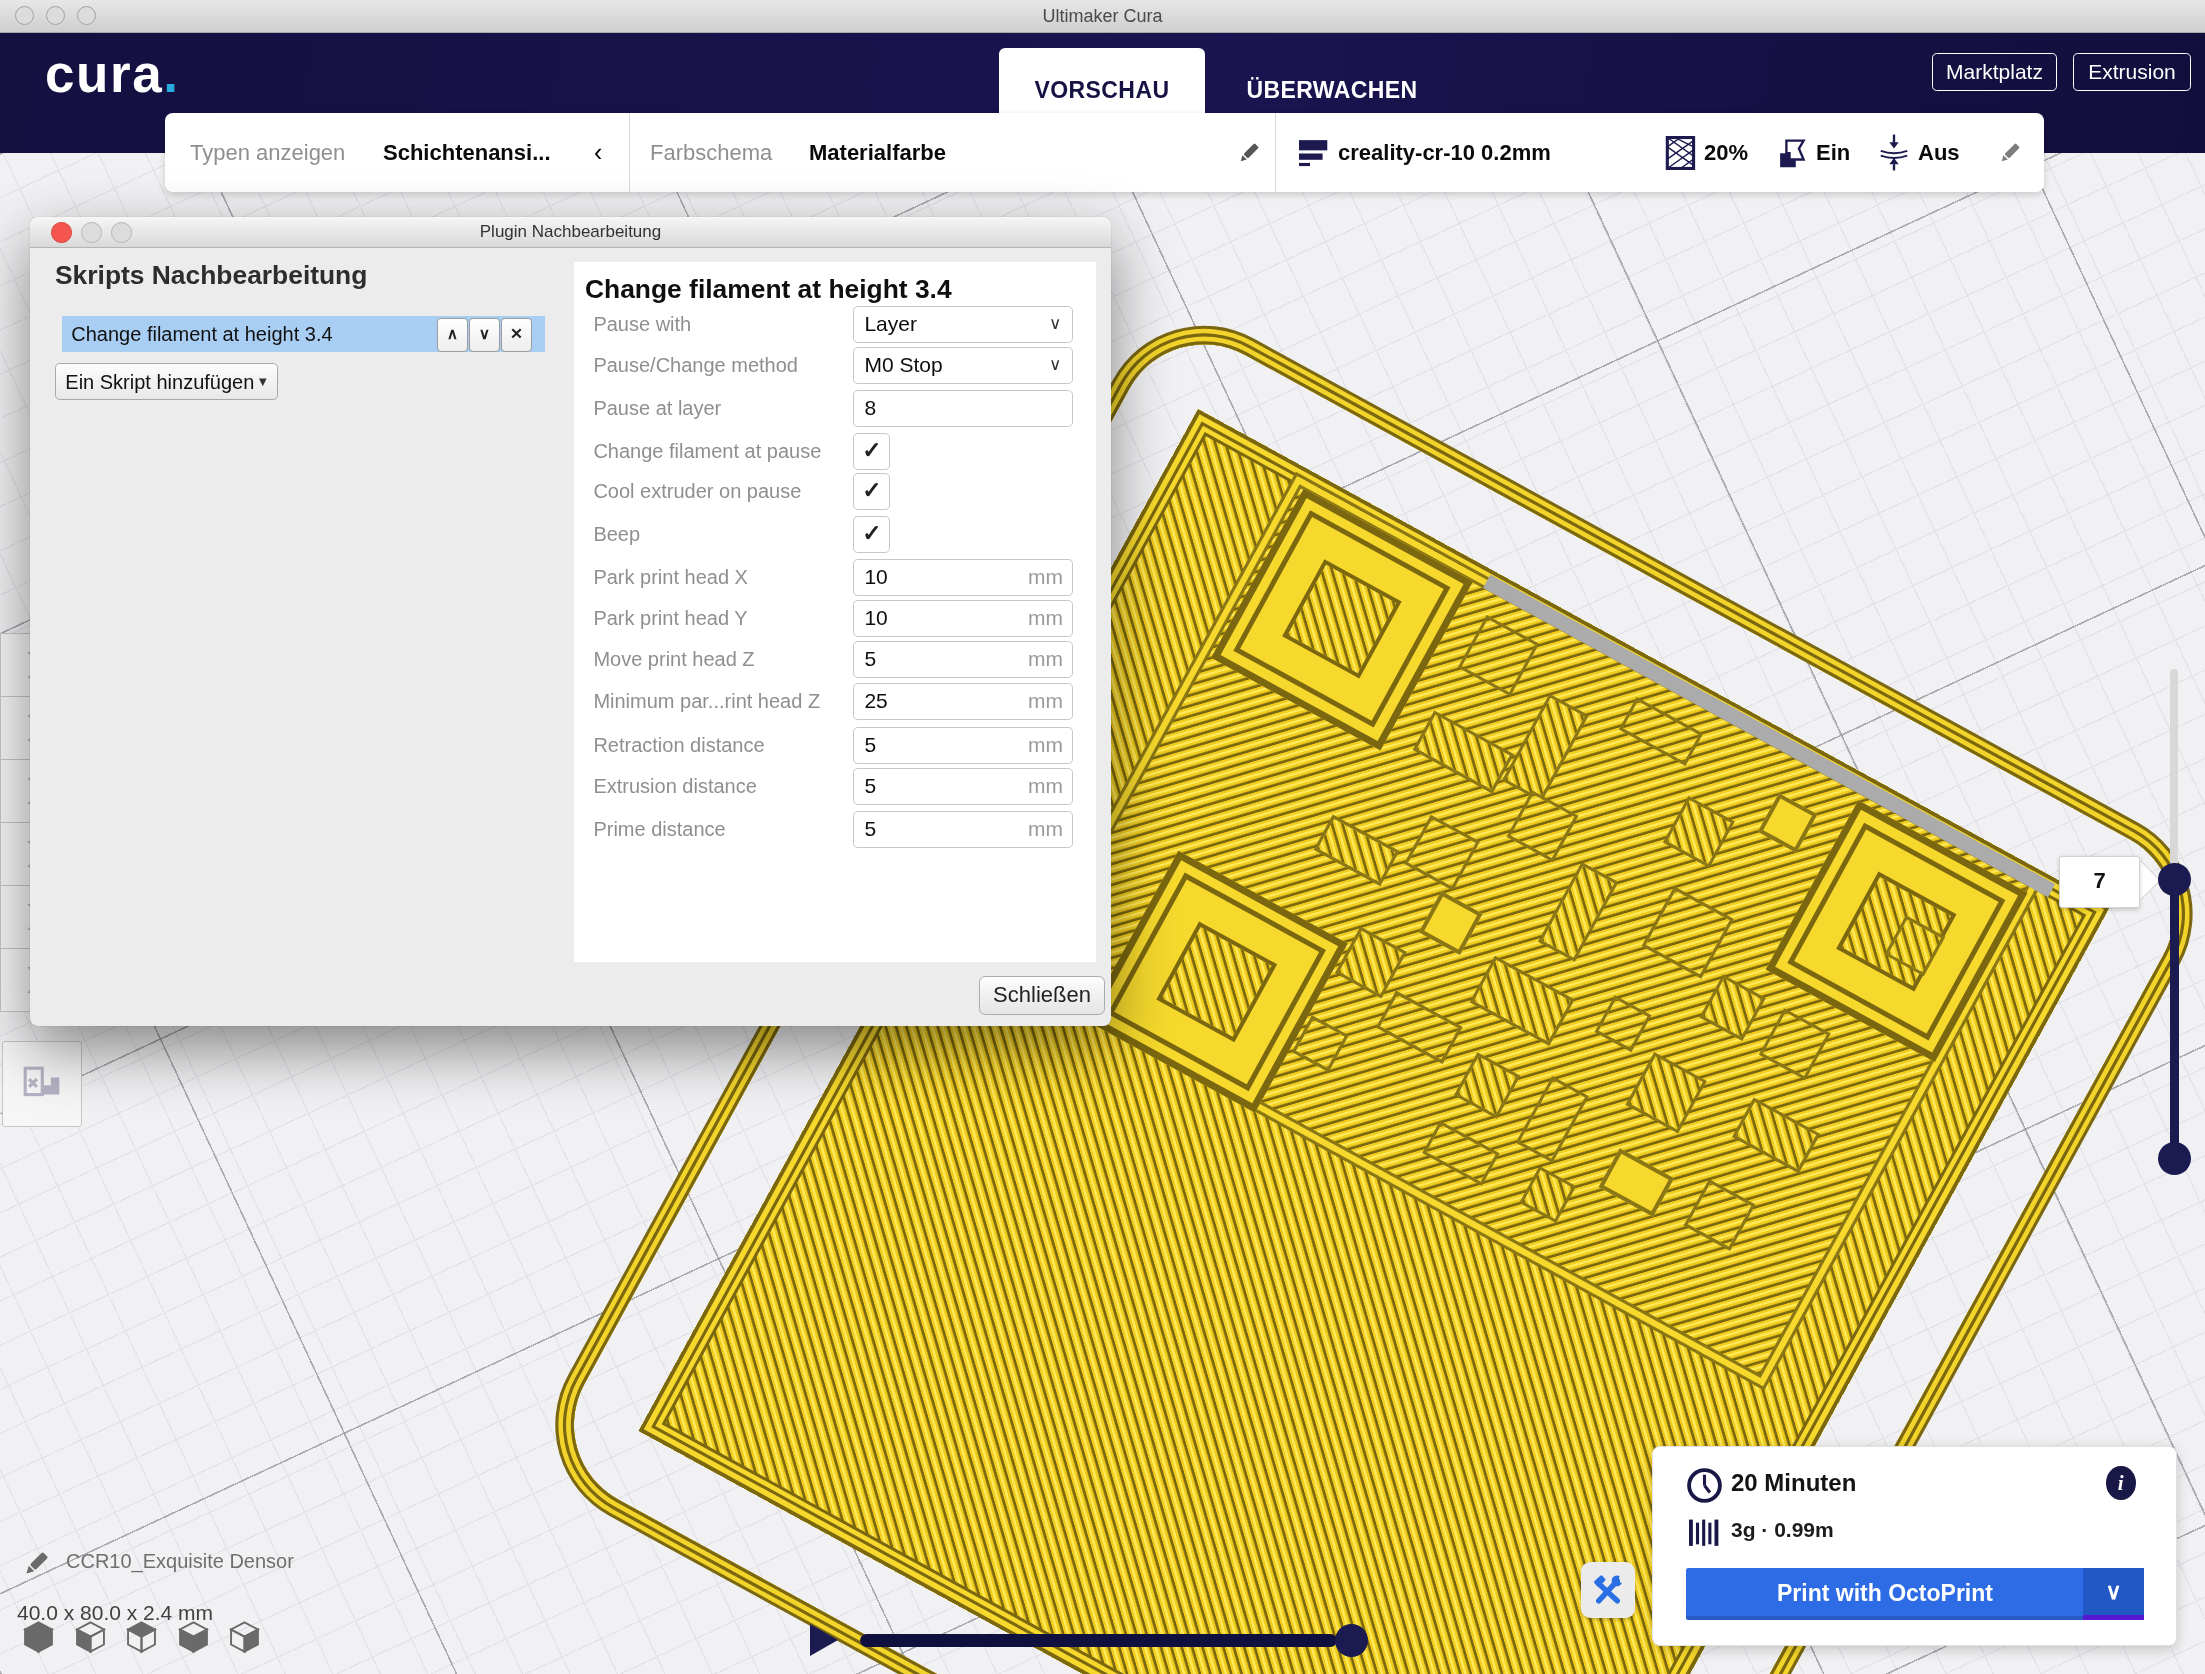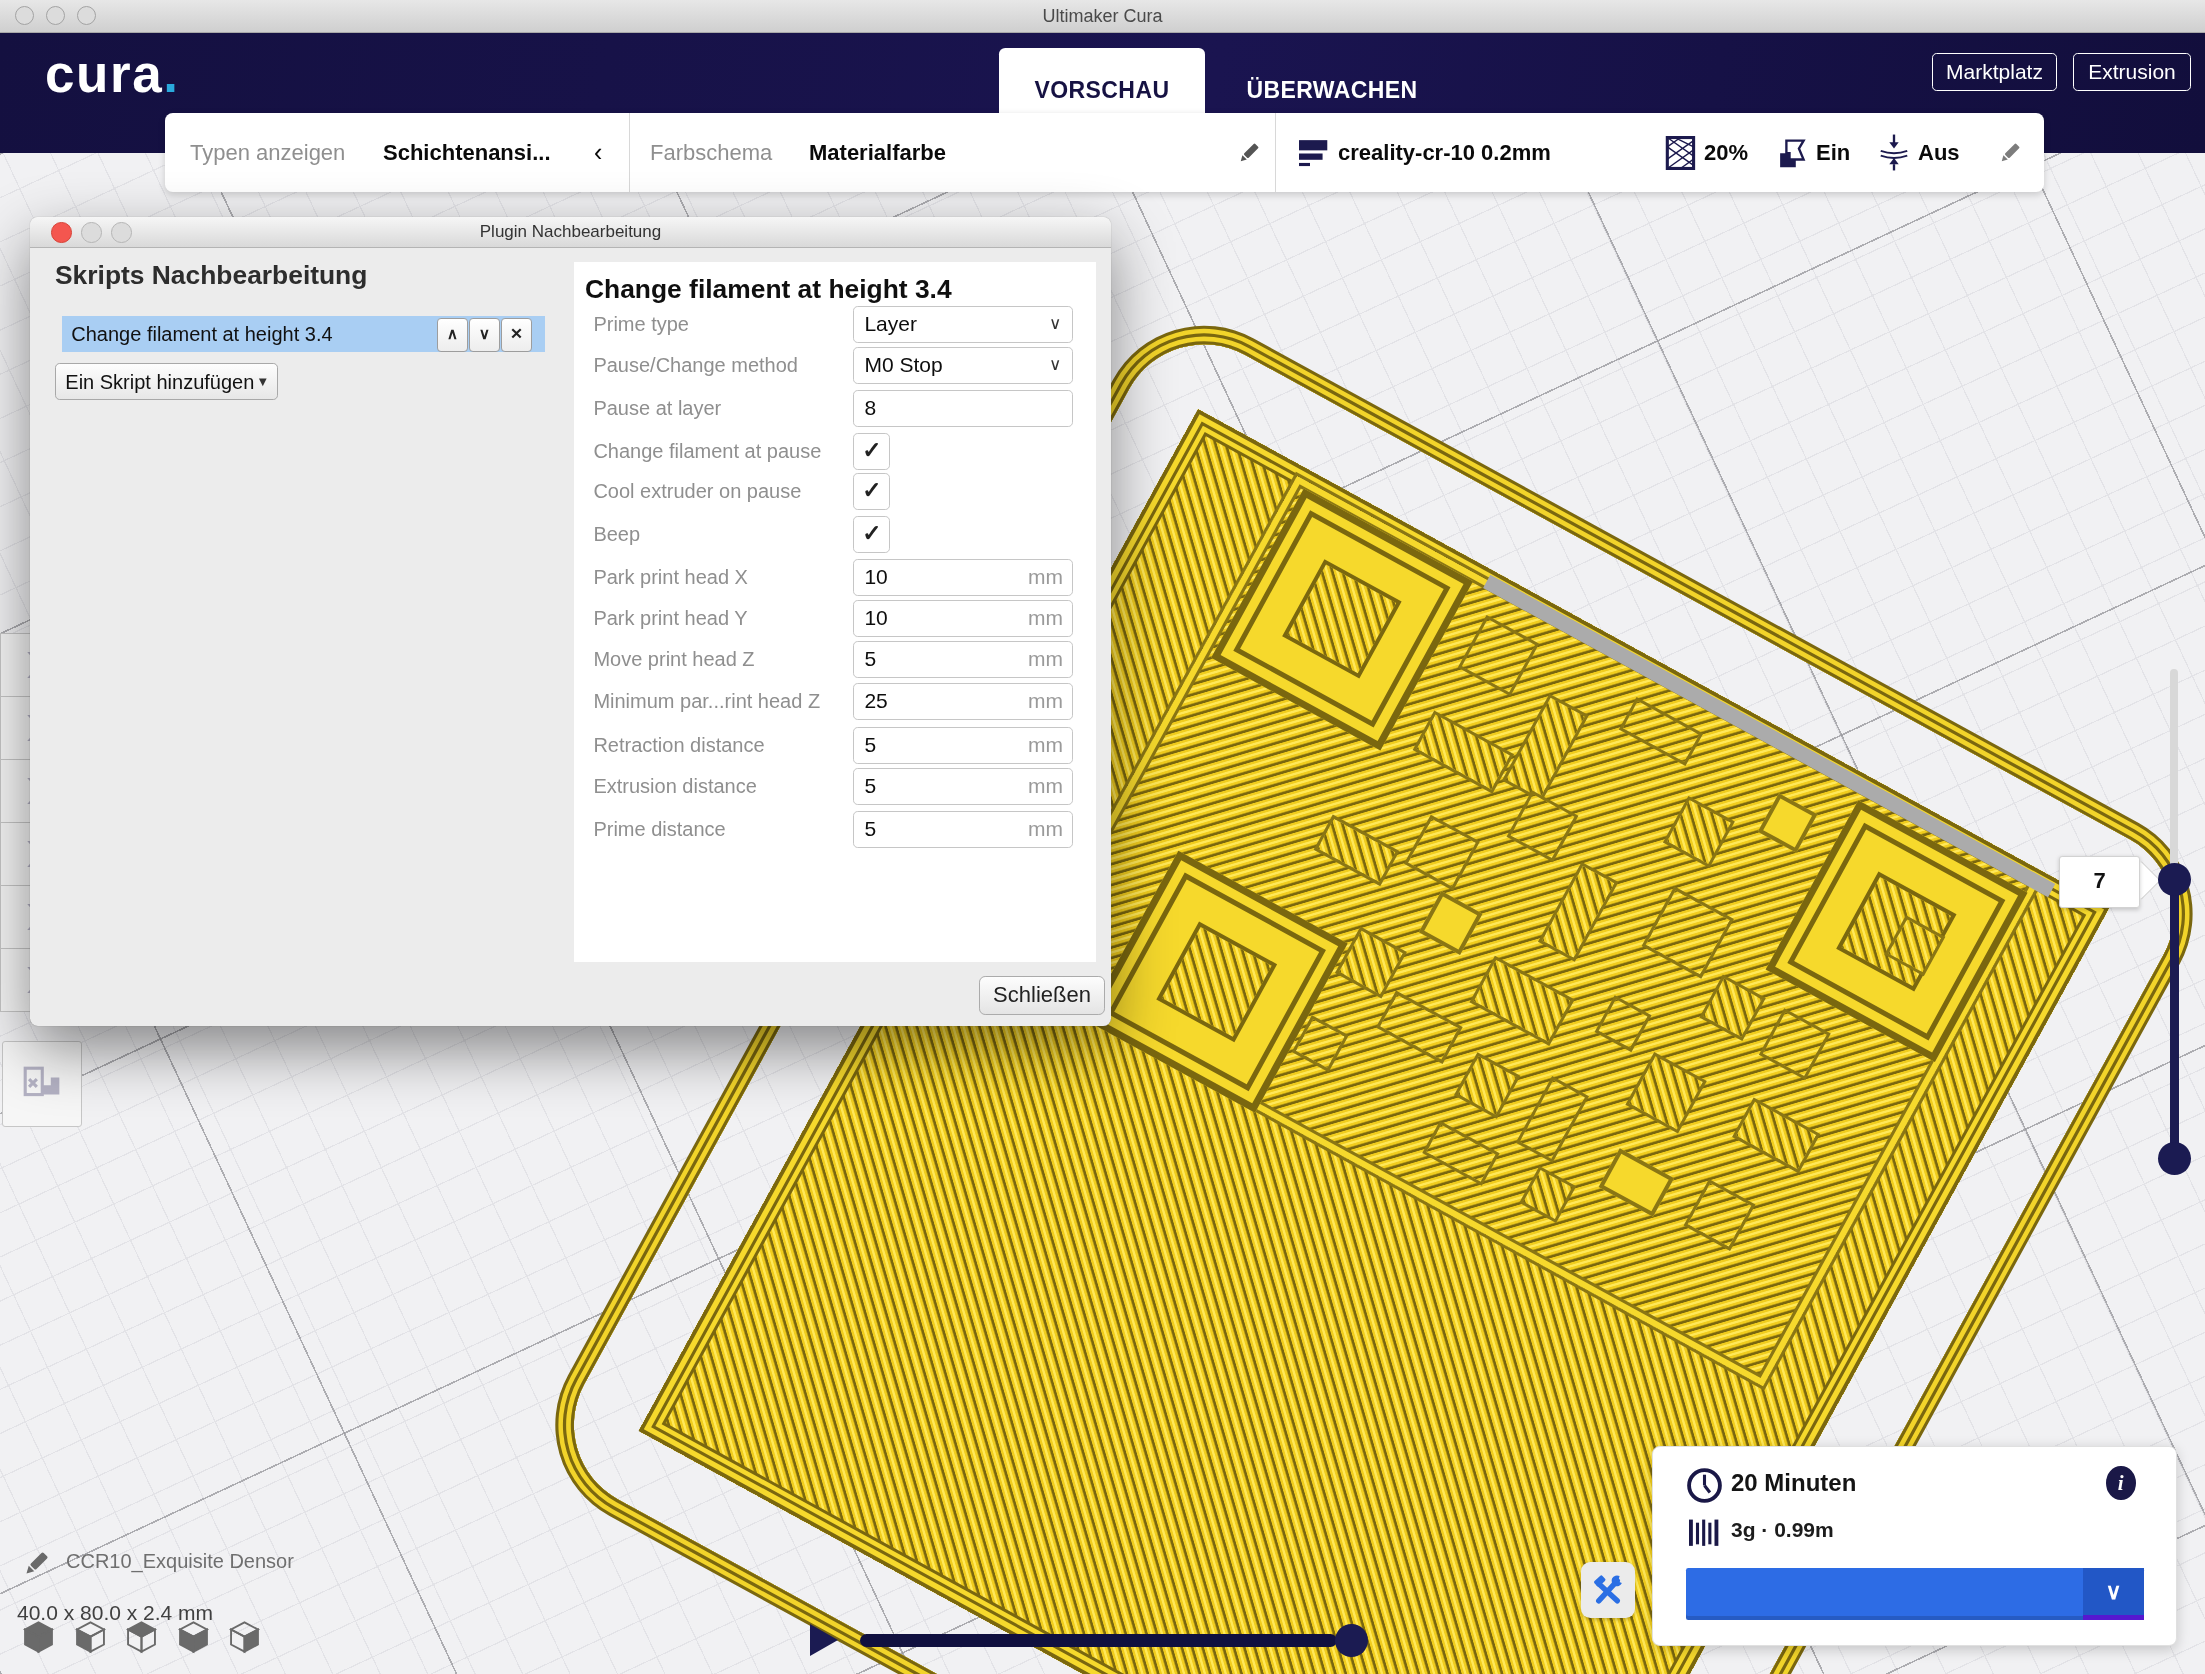--- a/index.html
+++ b/index.html
@@ -414,20 +414,21 @@
         <rect x="0" y="2" width="5" height="34"></rect>
         <rect x="9" y="6" width="4" height="28"></rect>
         <rect x="17" y="2" width="4" height="34"></rect>
         <rect x="25" y="6" width="4" height="28"></rect>
         <rect x="33" y="2" width="5" height="34"></rect>
         </g>
       </svg>
     </span>
   <span id="material-text">3g · 0.99m</span>
   <div id="print-btn">
+    <span id="print-btn-label">Print with OctoPrint</span>
     <span id="print-btn-caret">∨</span>
     <span id="print-btn-strip"></span>
   </div>
 </div>
 
 <div id="dialog" class="abs">
   <div id="dlg-titlebar" class="abs">
     <span class="dlg-dot" style="left:21px;background:#f4564f;border:0.8px solid #d64338;"></span>
     <span class="dlg-dot" style="left:51px;background:#dcdcdc;border:0.8px solid #b5b5b5;"></span>
     <span class="dlg-dot" style="left:81px;background:#dcdcdc;border:0.8px solid #b5b5b5;"></span>
@@ -445,21 +446,21 @@
 
   <div id="add-script-btn" class="abs">
     <span>Ein Skript hinzufügen</span>
     <span id="add-script-caret">▼</span>
   </div>
 
   <div id="dlg-right" class="abs">
     <div id="dlg-heading-right" class="abs">Change filament at height 3.4</div>
     <div id="form-rows">
         <div class="frow" style="top: 44px;">
-          <span class="flabel">Prime type</span>
+          <span class="flabel">Pause with</span>
           <span class="fctrl">Layer<span class="caret">∨</span></span>
         </div>
         <div class="frow" style="top: 85px;">
           <span class="flabel">Pause/Change method</span>
           <span class="fctrl">M0 Stop<span class="caret">∨</span></span>
         </div>
         <div class="frow" style="top: 128px;">
           <span class="flabel">Pause at layer</span>
           <span class="fctrl">8<span class="unit"></span></span>
         </div>

